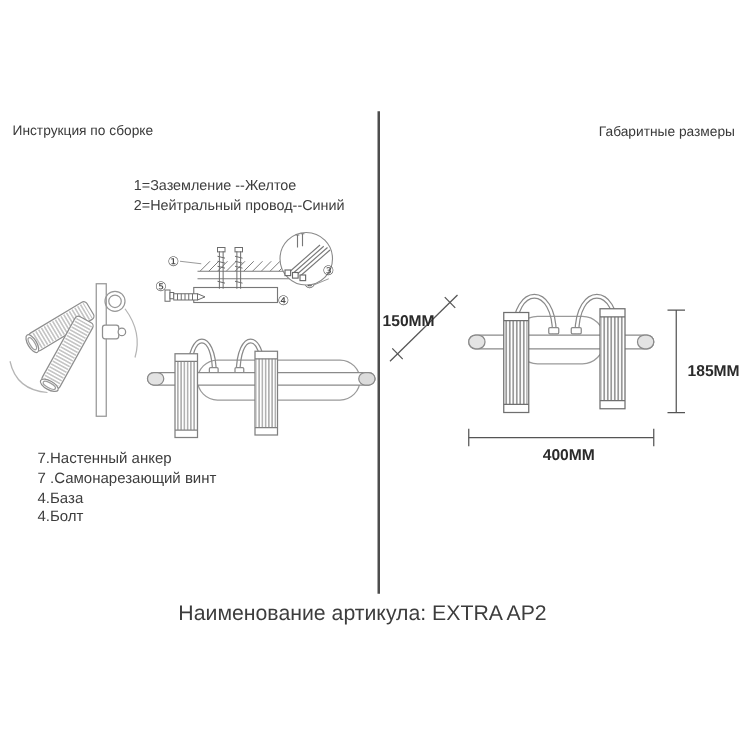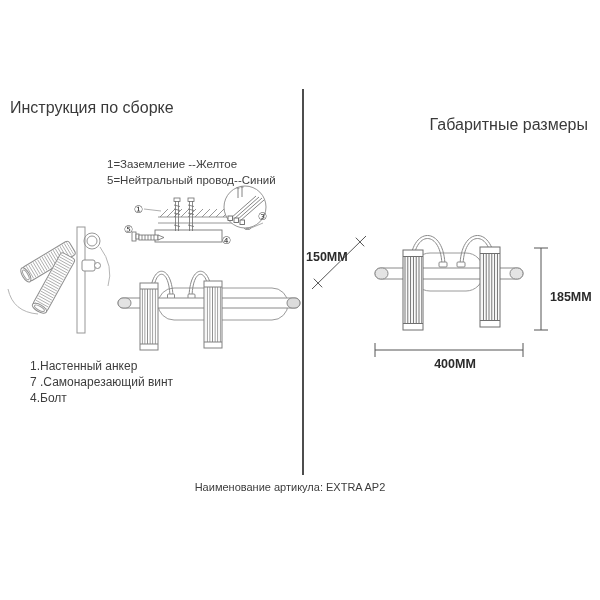--- a/index.html
+++ b/index.html
@@ -1,44 +1,44 @@
 <!DOCTYPE html>
 <html><head>
 <meta charset="utf-8">
 <style>
   *{margin:0;padding:0;box-sizing:border-box}
   html,body{background:#fff}
   #page{position:relative;width:600px;height:600px;background:#ffffff;overflow:hidden;
         font-family:"Liberation Sans",sans-serif;color:#3a3a3a}
   .abs{position:absolute}
-  .sec-title{font-size:16px;color:#3a3a3a;white-space:nowrap}
+  .sec-title{font-size:11px;color:#3a3a3a;white-space:nowrap}
   .divider{left:302px;top:89px;width:1.5px;height:386px;background:#4d4d4d}
-  .wiring{left:107px;top:156px;font-size:11.5px;line-height:16.3px;white-space:nowrap;color:#3d3d3d}
+  .wiring{left:107px;top:141px;font-size:11.5px;line-height:16.3px;white-space:nowrap;color:#3d3d3d}
   .parts{left:30px;top:359px;font-size:12px;line-height:15.8px;white-space:nowrap;color:#3d3d3d}
-  .footer{left:0;top:481px;width:580px;text-align:center;font-size:11px;color:#3d3d3d}
+  .footer{left:0;top:481px;width:580px;text-align:center;font-size:17px;color:#3d3d3d}
   svg{display:block}
   svg text{font-family:"Liberation Sans",sans-serif}
   .callout{font-size:10.5px;fill:#4a4a4a;font-family:"DejaVu Sans",sans-serif}
   .dim-label{font-size:12.5px;font-weight:bold;fill:#2b2b2b}
   .ln{stroke:#8a8a8a;stroke-width:1;fill:none}
   .dln{stroke:#555;stroke-width:1;fill:none}
 </style>
 </head>
 <body>
 
 <div id="page">
 
   <div class="abs sec-title" style="left:10px;top:99px">Инструкция по сборке</div>
-  <div class="abs sec-title" style="right:12px;top:116px">Габаритные размеры</div>
+  <div class="abs sec-title" style="right:12px;top:100px">Габаритные размеры</div>
 
   <div class="abs divider"></div>
 
   <div class="abs wiring">
     <div>1=Заземление --Желтое</div>
-    <div>5=Нейтральный провод--Синий</div>
+    <div>2=Нейтральный провод--Синий</div>
   </div>
 
   <svg class="abs" style="left:115px;top:183px" width="190" height="72" viewBox="0 0 190 72">
 
     <text class="callout" x="19" y="30">①</text>
     <line x1="29" y1="26" x2="46" y2="28" stroke="#9a9a9a" stroke-width="0.8"></line>
 
     <g stroke="#7d7d7d" stroke-width="0.8">
       <line x1="43" y1="34" x2="136" y2="34"></line>
       <line x1="43" y1="40" x2="136" y2="40"></line>
@@ -165,22 +165,23 @@
     </g>
     <g>
       <rect x="89" y="31" width="18" height="67" fill="#fff" stroke="#808080"></rect>
       <rect x="90" y="37" width="16" height="55" fill="url(#ribs-b)"></rect>
       <line x1="89" y1="37" x2="107" y2="37" stroke="#808080"></line>
       <line x1="89" y1="92" x2="107" y2="92" stroke="#808080"></line>
     </g>
   </svg>
 
   <div class="abs parts">
-    <div>1.Настенный анкер</div>
+    <div>7.Настенный анкер</div>
     <div>7 .Самонарезающий винт</div>
+    <div>4.База</div>
     <div>4.Болт</div>
   </div>
 
   <svg class="abs" style="left:300px;top:210px" width="295" height="165" viewBox="0 0 295 165">
     <defs>
       <pattern id="ribs-c" width="2.8" height="4" patternUnits="userSpaceOnUse">
         <line x1="1.4" y1="0" x2="1.4" y2="4" stroke="#6f6f6f" stroke-width="1"></line>
       </pattern>
     </defs>
     <rect x="113" y="43" width="70" height="38" rx="17" fill="#fff" stroke="#9a9a9a"></rect>

